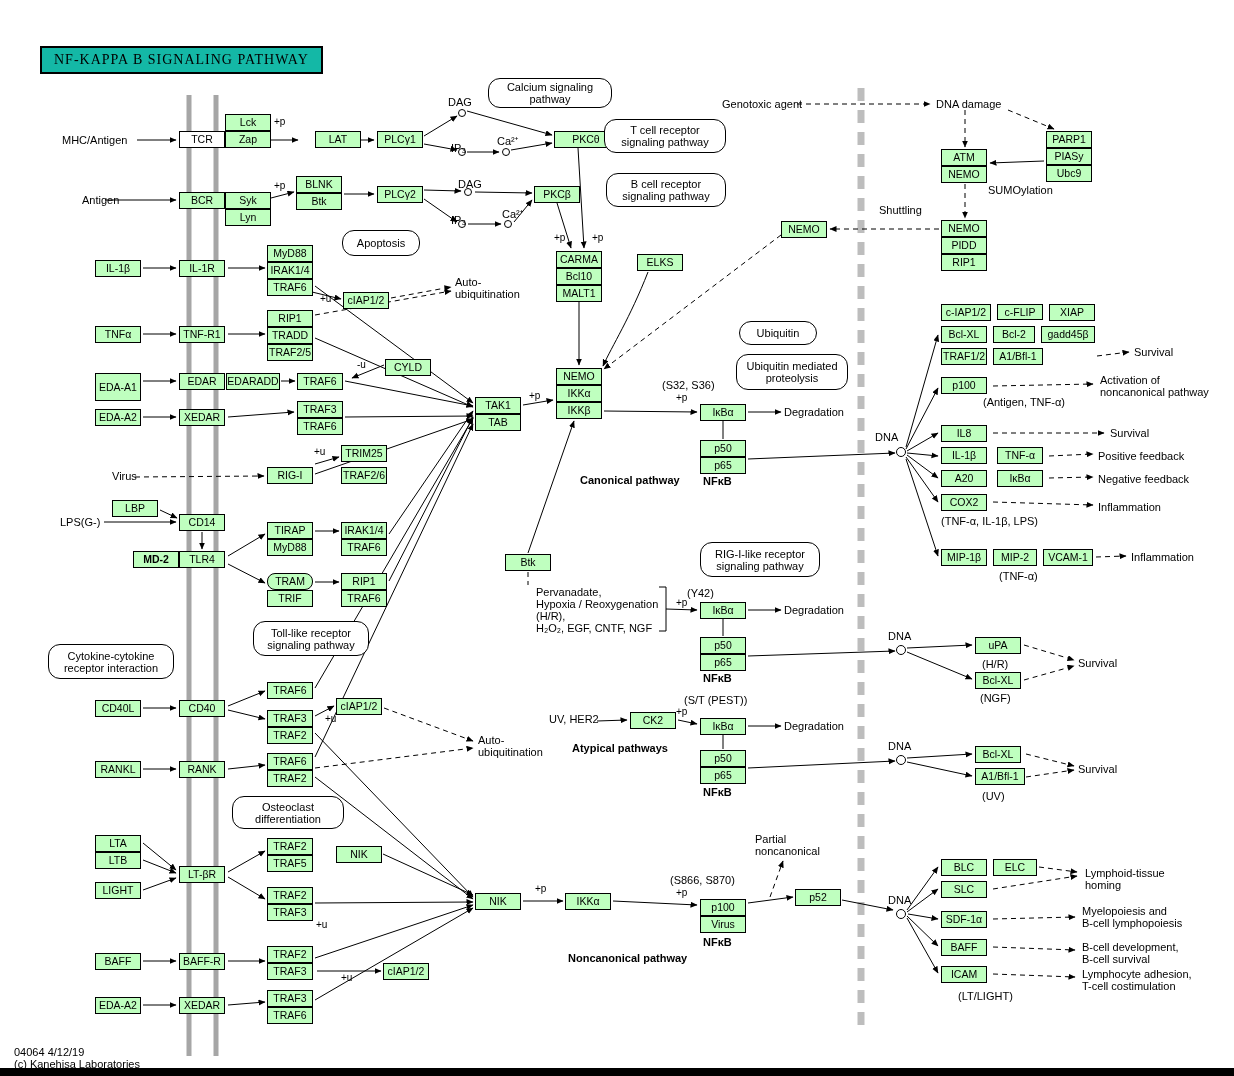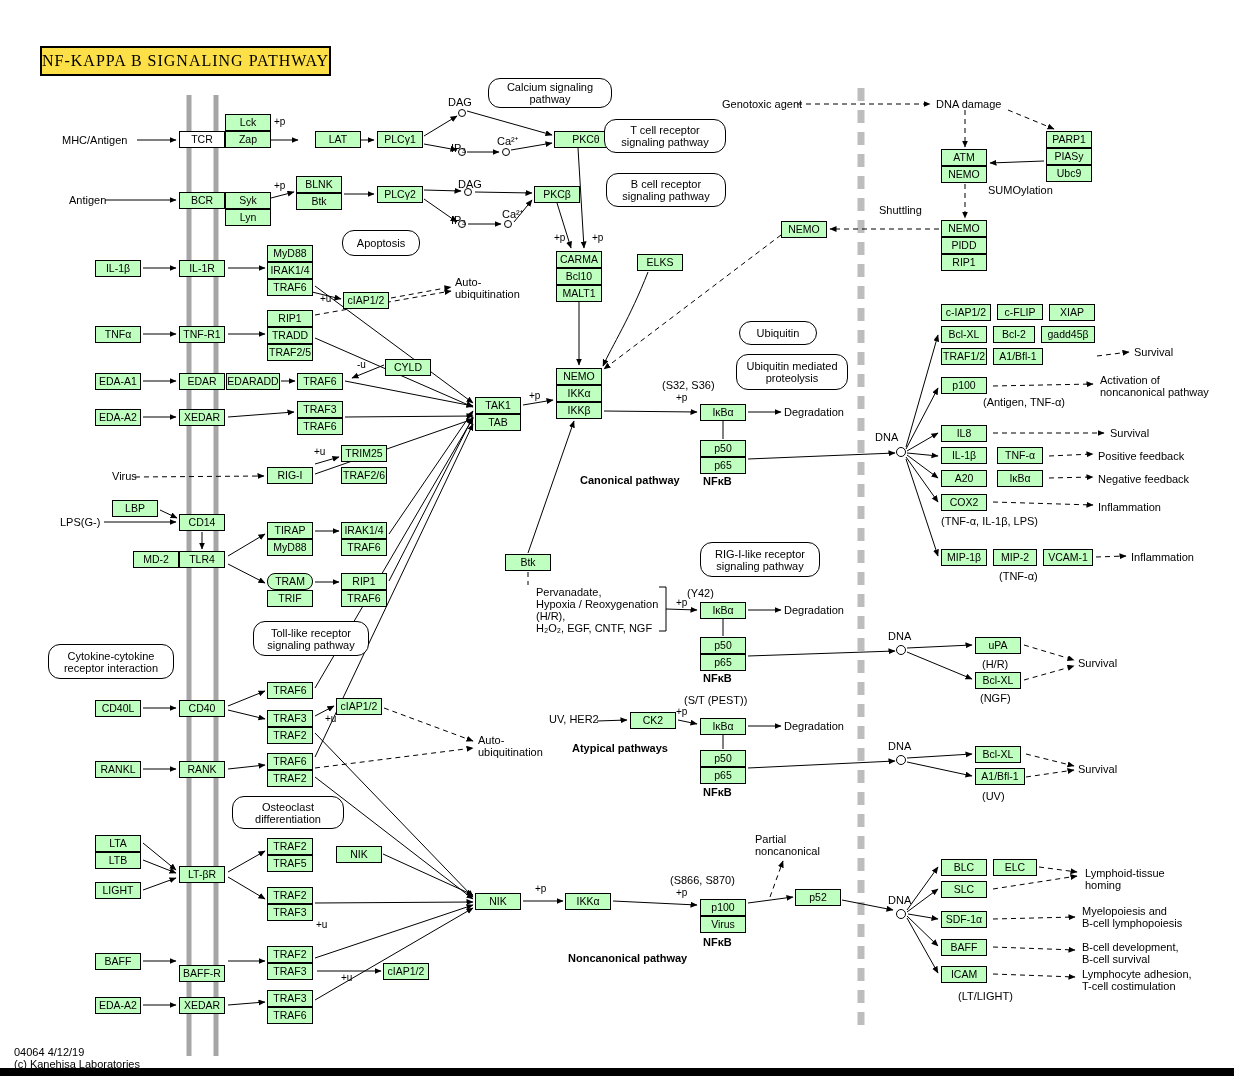--- a/index.html
+++ b/index.html
@@ -13,22 +13,22 @@
   .node{position:absolute;box-sizing:border-box;border:1px solid #000;
         background:var(--gene-fill,#bfffbf);
         font-size:10.5px;line-height:11px;display:flex;align-items:center;justify-content:center;
         text-align:center;white-space:nowrap;z-index:3;}
   .node.complex{background:#fff;}
   .node.pathway{background:#fff;border-radius:12px;white-space:pre-line;line-height:12px;font-size:11px;padding:1px 2px;}
   .label{position:absolute;font-size:11px;line-height:12px;white-space:pre-line;z-index:4;}
   .label.b{font-weight:bold;}
   .label.s{font-size:10px;}
   .circle{position:absolute;box-sizing:border-box;border:1px solid #000;border-radius:50%;background:#fff;z-index:3;}
-  .title-box{position:absolute;left:40px;top:46px;border:2px solid #000;background:#fde047;
-             padding:4px 0;font-family:"Liberation Serif",serif;font-size:16px;letter-spacing:1px;z-index:5;}
+  .title-box{position:absolute;left:40px;top:46px;border:2px solid #000;background:#14b8a6;
+             padding:4px 12px;font-family:"Liberation Serif",serif;font-size:14px;letter-spacing:1px;z-index:5;}
   .bottom-bar{position:absolute;left:0;bottom:0;width:1234px;height:8px;background:#000;z-index:6;}
 </style>
 </head>
 <body>
 
 <div id="canvas">
   <svg id="edges" xmlns="http://www.w3.org/2000/svg">
     <defs>
       <marker id="arr" markerWidth="8" markerHeight="8" refX="6.5" refY="3" orient="auto">
         <path d="M0,0 L7,3 L0,6 Z" fill="#000"></path>
@@ -206,42 +206,42 @@
       <div class="node gene" style="left: 267px; top: 245px; width: 46px; height: 17px;">MyD88</div>
       <div class="node gene" style="left: 267px; top: 262px; width: 46px; height: 17px;">IRAK1/4</div>
       <div class="node gene" style="left: 267px; top: 279px; width: 46px; height: 17px;">TRAF6</div>
       <div class="node gene" style="left: 343px; top: 292px; width: 46px; height: 17px;">cIAP1/2</div>
       <div class="node gene" style="left: 95px; top: 326px; width: 46px; height: 17px;">TNFα</div>
       <div class="node gene" style="left: 179px; top: 326px; width: 46px; height: 17px;">TNF-R1</div>
       <div class="node gene" style="left: 267px; top: 310px; width: 46px; height: 17px;">RIP1</div>
       <div class="node gene" style="left: 267px; top: 327px; width: 46px; height: 17px;">TRADD</div>
       <div class="node gene" style="left: 267px; top: 344px; width: 46px; height: 17px;">TRAF2/5</div>
       <div class="node gene" style="left: 385px; top: 359px; width: 46px; height: 17px;">CYLD</div>
-      <div class="node gene" style="left: 95px; top: 373px; width: 46px; height: 17px;">EDA-A1</div>
+      <div class="node gene" style="left: 95px; top: 373px; width: 46px; height: 28px;">EDA-A1</div>
       <div class="node gene" style="left: 179px; top: 373px; width: 46px; height: 17px;">EDAR</div>
       <div class="node gene" style="left: 226px; top: 373px; width: 54px; height: 17px;">EDARADD</div>
       <div class="node gene" style="left: 297px; top: 373px; width: 46px; height: 17px;">TRAF6</div>
       <div class="node gene" style="left: 95px; top: 409px; width: 46px; height: 17px;">EDA-A2</div>
       <div class="node gene" style="left: 179px; top: 409px; width: 46px; height: 17px;">XEDAR</div>
       <div class="node gene" style="left: 297px; top: 401px; width: 46px; height: 17px;">TRAF3</div>
       <div class="node gene" style="left: 297px; top: 418px; width: 46px; height: 17px;">TRAF6</div>
       <div class="node gene" style="left: 475px; top: 397px; width: 46px; height: 17px;">TAK1</div>
       <div class="node gene" style="left: 475px; top: 414px; width: 46px; height: 17px;">TAB</div>
       <div class="node gene" style="left: 556px; top: 368px; width: 46px; height: 17px;">NEMO</div>
       <div class="node gene" style="left: 556px; top: 385px; width: 46px; height: 17px;">IKKα</div>
       <div class="node gene" style="left: 556px; top: 402px; width: 46px; height: 17px;">IKKβ</div>
       <div class="node gene" style="left: 700px; top: 404px; width: 46px; height: 17px;">IκBα</div>
       <div class="node gene" style="left: 700px; top: 440px; width: 46px; height: 17px;">p50</div>
       <div class="node gene" style="left: 700px; top: 457px; width: 46px; height: 17px;">p65</div>
       <div class="node gene" style="left: 341px; top: 445px; width: 46px; height: 17px;">TRIM25</div>
       <div class="node gene" style="left: 267px; top: 467px; width: 46px; height: 17px;">RIG-I</div>
       <div class="node gene" style="left: 341px; top: 467px; width: 46px; height: 17px;">TRAF2/6</div>
       <div class="node gene" style="left: 112px; top: 500px; width: 46px; height: 17px;">LBP</div>
       <div class="node gene" style="left: 179px; top: 514px; width: 46px; height: 17px;">CD14</div>
-      <div class="node gene" style="left: 133px; top: 551px; width: 46px; height: 17px;">MD-2</div>
+      <div class="node gene" style="left: 133px; top: 551px; width: 46px; height: 17px; font-weight: bold;">MD-2</div>
       <div class="node gene" style="left: 179px; top: 551px; width: 46px; height: 17px;">TLR4</div>
       <div class="node gene" style="left: 267px; top: 522px; width: 46px; height: 17px;">TIRAP</div>
       <div class="node gene" style="left: 267px; top: 539px; width: 46px; height: 17px;">MyD88</div>
       <div class="node gene" style="left: 341px; top: 522px; width: 46px; height: 17px;">IRAK1/4</div>
       <div class="node gene" style="left: 341px; top: 539px; width: 46px; height: 17px;">TRAF6</div>
       <div class="node gene" style="left: 267px; top: 573px; width: 46px; height: 17px; border-radius: 8px;">TRAM</div>
       <div class="node gene" style="left: 267px; top: 590px; width: 46px; height: 17px;">TRIF</div>
       <div class="node gene" style="left: 341px; top: 573px; width: 46px; height: 17px;">RIP1</div>
       <div class="node gene" style="left: 341px; top: 590px; width: 46px; height: 17px;">TRAF6</div>
       <div class="node gene" style="left: 505px; top: 554px; width: 46px; height: 17px;">Btk</div>
@@ -270,21 +270,21 @@
       <div class="node gene" style="left: 267px; top: 855px; width: 46px; height: 17px;">TRAF5</div>
       <div class="node gene" style="left: 336px; top: 846px; width: 46px; height: 17px;">NIK</div>
       <div class="node gene" style="left: 267px; top: 887px; width: 46px; height: 17px;">TRAF2</div>
       <div class="node gene" style="left: 267px; top: 904px; width: 46px; height: 17px;">TRAF3</div>
       <div class="node gene" style="left: 475px; top: 893px; width: 46px; height: 17px;">NIK</div>
       <div class="node gene" style="left: 565px; top: 893px; width: 46px; height: 17px;">IKKα</div>
       <div class="node gene" style="left: 700px; top: 899px; width: 46px; height: 17px;">p100</div>
       <div class="node gene" style="left: 700px; top: 916px; width: 46px; height: 17px;">Virus</div>
       <div class="node gene" style="left: 795px; top: 889px; width: 46px; height: 17px;">p52</div>
       <div class="node gene" style="left: 95px; top: 953px; width: 46px; height: 17px;">BAFF</div>
-      <div class="node gene" style="left: 179px; top: 953px; width: 46px; height: 17px; margin-top: 12px;">BAFF-R</div>
+      <div class="node gene" style="left: 179px; top: 953px; width: 46px; height: 17px;">BAFF-R</div>
       <div class="node gene" style="left: 267px; top: 946px; width: 46px; height: 17px;">TRAF2</div>
       <div class="node gene" style="left: 267px; top: 963px; width: 46px; height: 17px;">TRAF3</div>
       <div class="node gene" style="left: 383px; top: 963px; width: 46px; height: 17px;">cIAP1/2</div>
       <div class="node gene" style="left: 95px; top: 997px; width: 46px; height: 17px;">EDA-A2</div>
       <div class="node gene" style="left: 179px; top: 997px; width: 46px; height: 17px;">XEDAR</div>
       <div class="node gene" style="left: 267px; top: 990px; width: 46px; height: 17px;">TRAF3</div>
       <div class="node gene" style="left: 267px; top: 1007px; width: 46px; height: 17px;">TRAF6</div>
       <div class="node gene" style="left: 941px; top: 304px; width: 50px; height: 17px;">c-IAP1/2</div>
       <div class="node gene" style="left: 997px; top: 304px; width: 46px; height: 16px;">c-FLIP</div>
       <div class="node gene" style="left: 1049px; top: 304px; width: 46px; height: 17px;">XIAP</div>
@@ -325,21 +325,21 @@
 proteolysis</div>
       <div class="node pathway" style="left: 700px; top: 542px; width: 120px; height: 35px;">RIG-I-like receptor
 signaling pathway</div>
       <div class="node pathway" style="left: 253px; top: 621px; width: 116px; height: 35px;">Toll-like receptor
 signaling pathway</div>
       <div class="node pathway" style="left: 48px; top: 644px; width: 126px; height: 35px;">Cytokine-cytokine
 receptor interaction</div>
       <div class="node pathway" style="left: 232px; top: 796px; width: 112px; height: 33px;">Osteoclast
 differentiation</div>
       <div class="label" style="left: 62px; top: 134px;">MHC/Antigen</div>
-      <div class="label" style="left: 69px; top: 194px;">Antigen</div>
+      <div class="label" style="left: 82px; top: 194px;">Antigen</div>
       <div class="label s" style="left: 274px; top: 116px;">+p</div>
       <div class="label s" style="left: 274px; top: 180px;">+p</div>
       <div class="label" style="left: 448px; top: 96px;">DAG</div>
       <div class="label" style="left: 451px; top: 142px;">IP₃</div>
       <div class="label" style="left: 497px; top: 135px;">Ca²⁺</div>
       <div class="label" style="left: 458px; top: 178px;">DAG</div>
       <div class="label" style="left: 451px; top: 214px;">IP₃</div>
       <div class="label" style="left: 502px; top: 208px;">Ca²⁺</div>
       <div class="label" style="left: 722px; top: 98px;">Genotoxic agent</div>
       <div class="label" style="left: 936px; top: 98px;">DNA damage</div>

